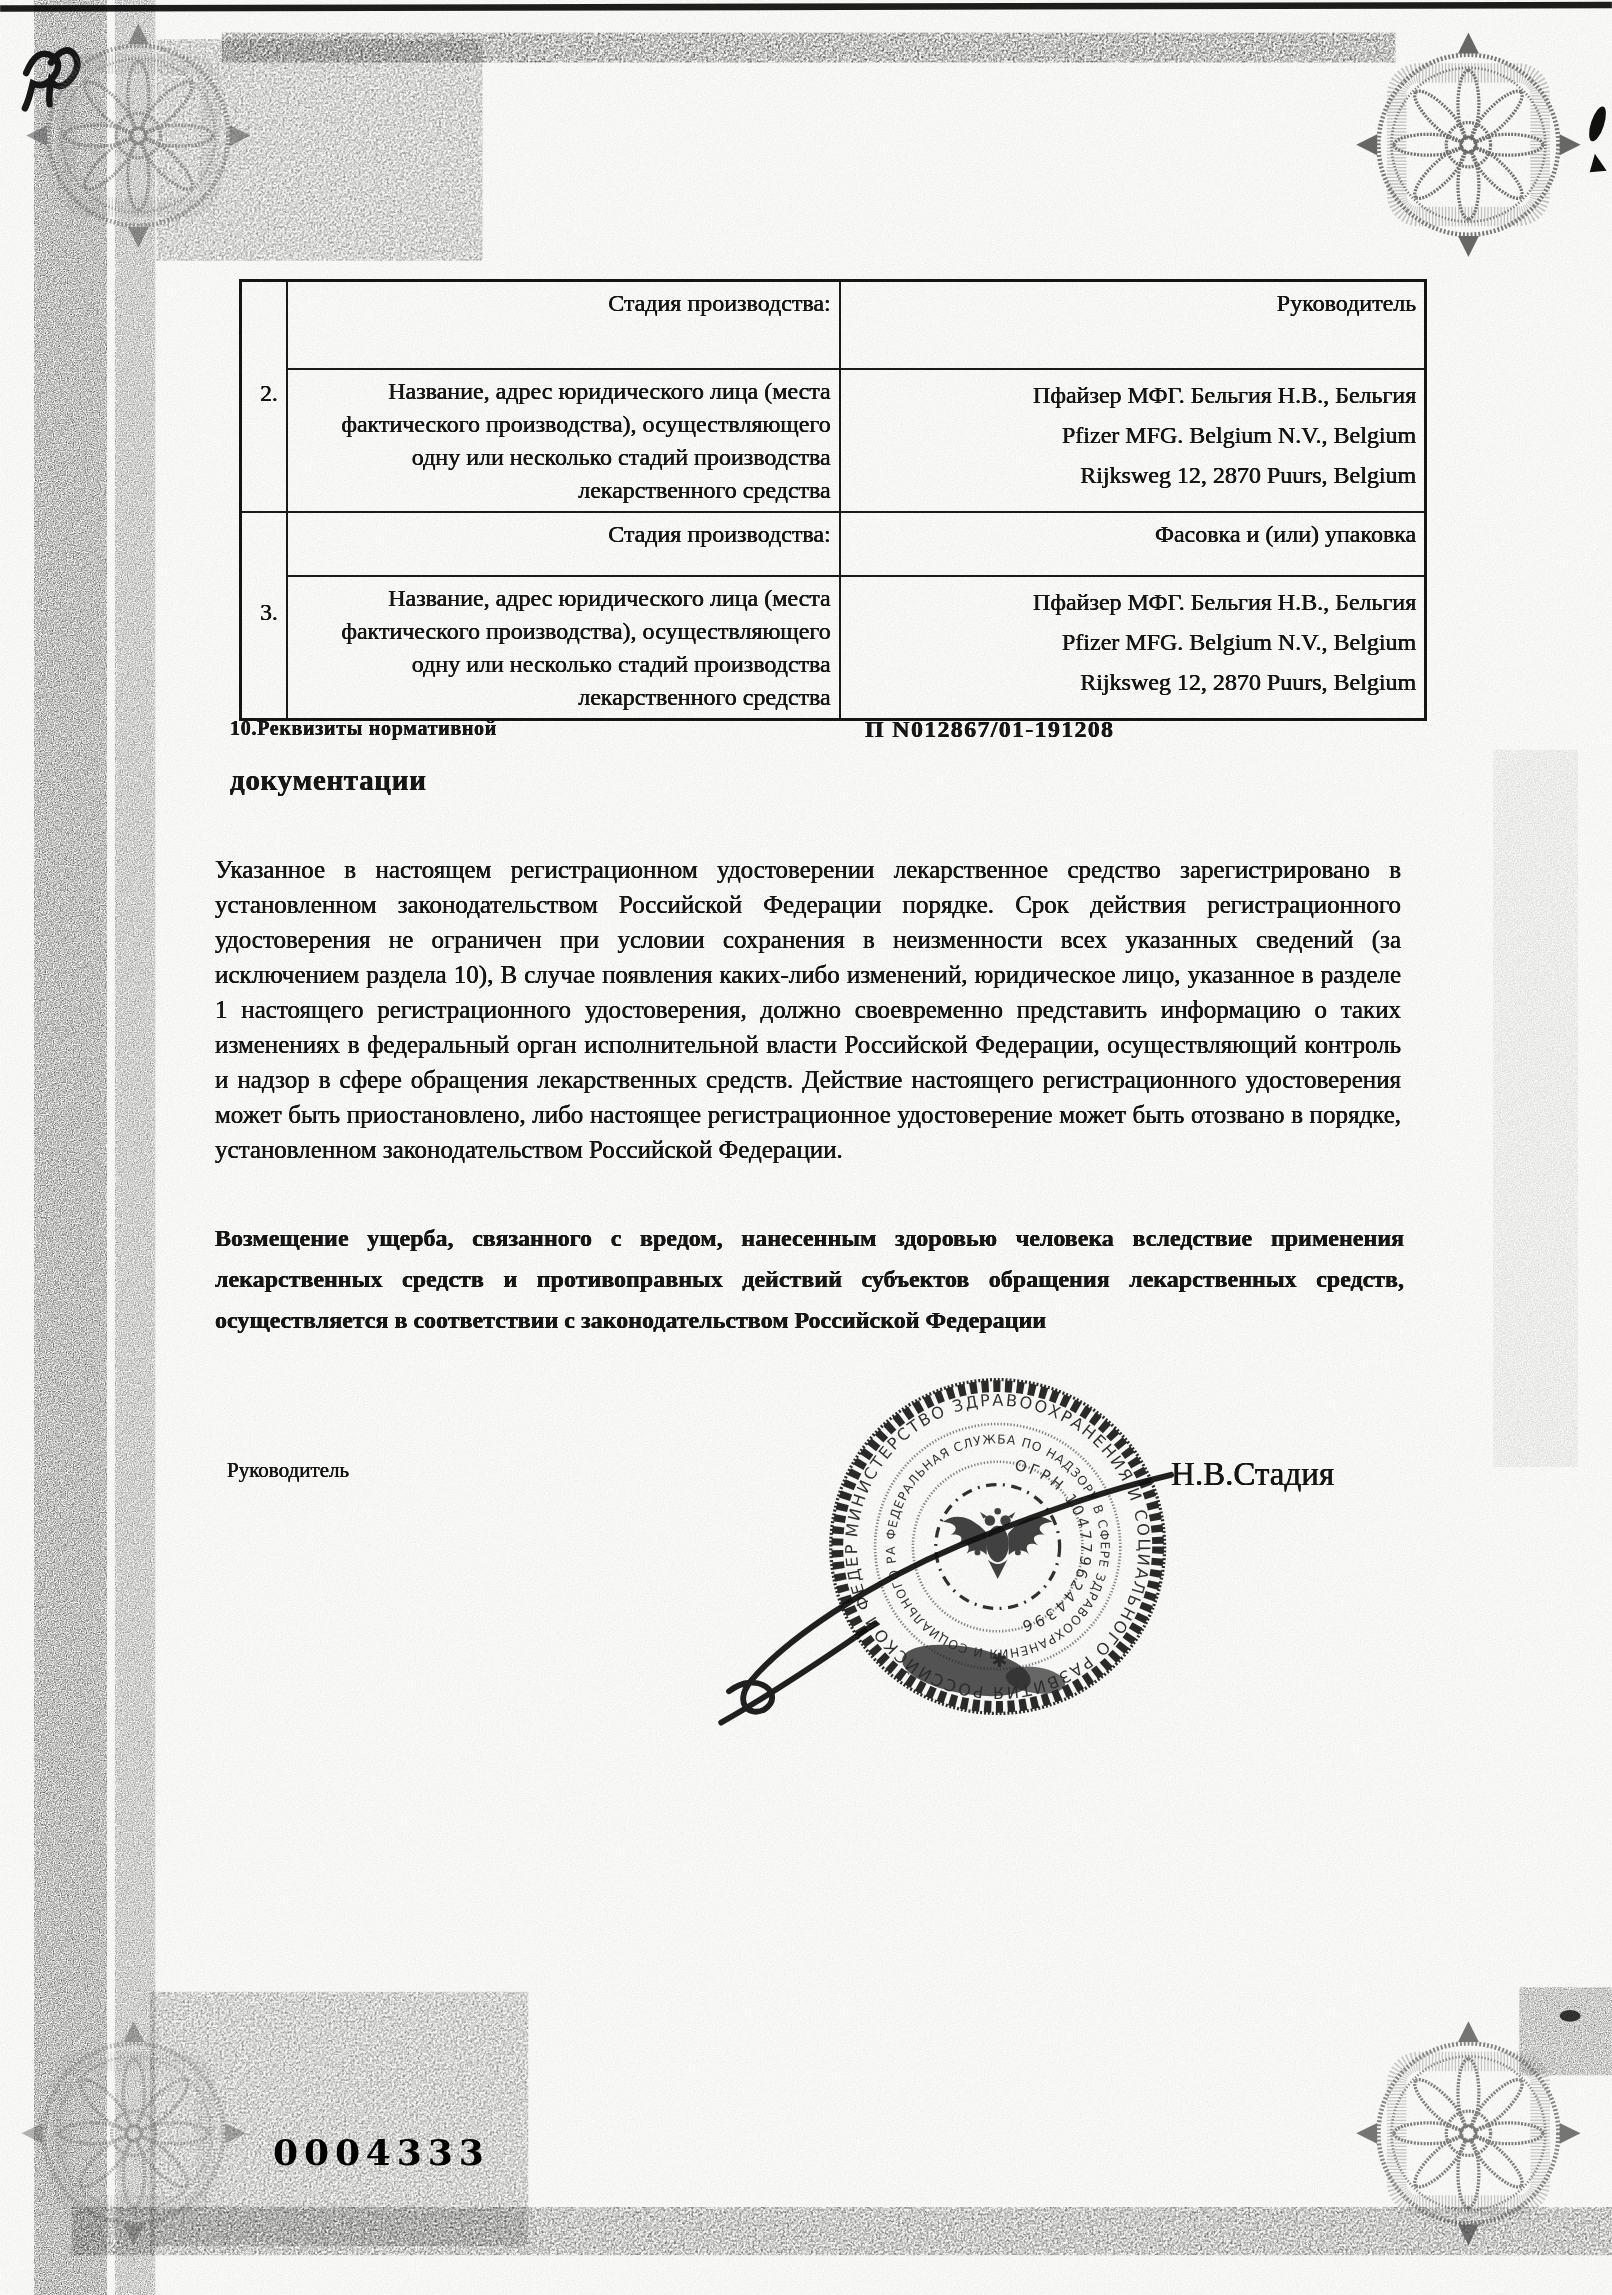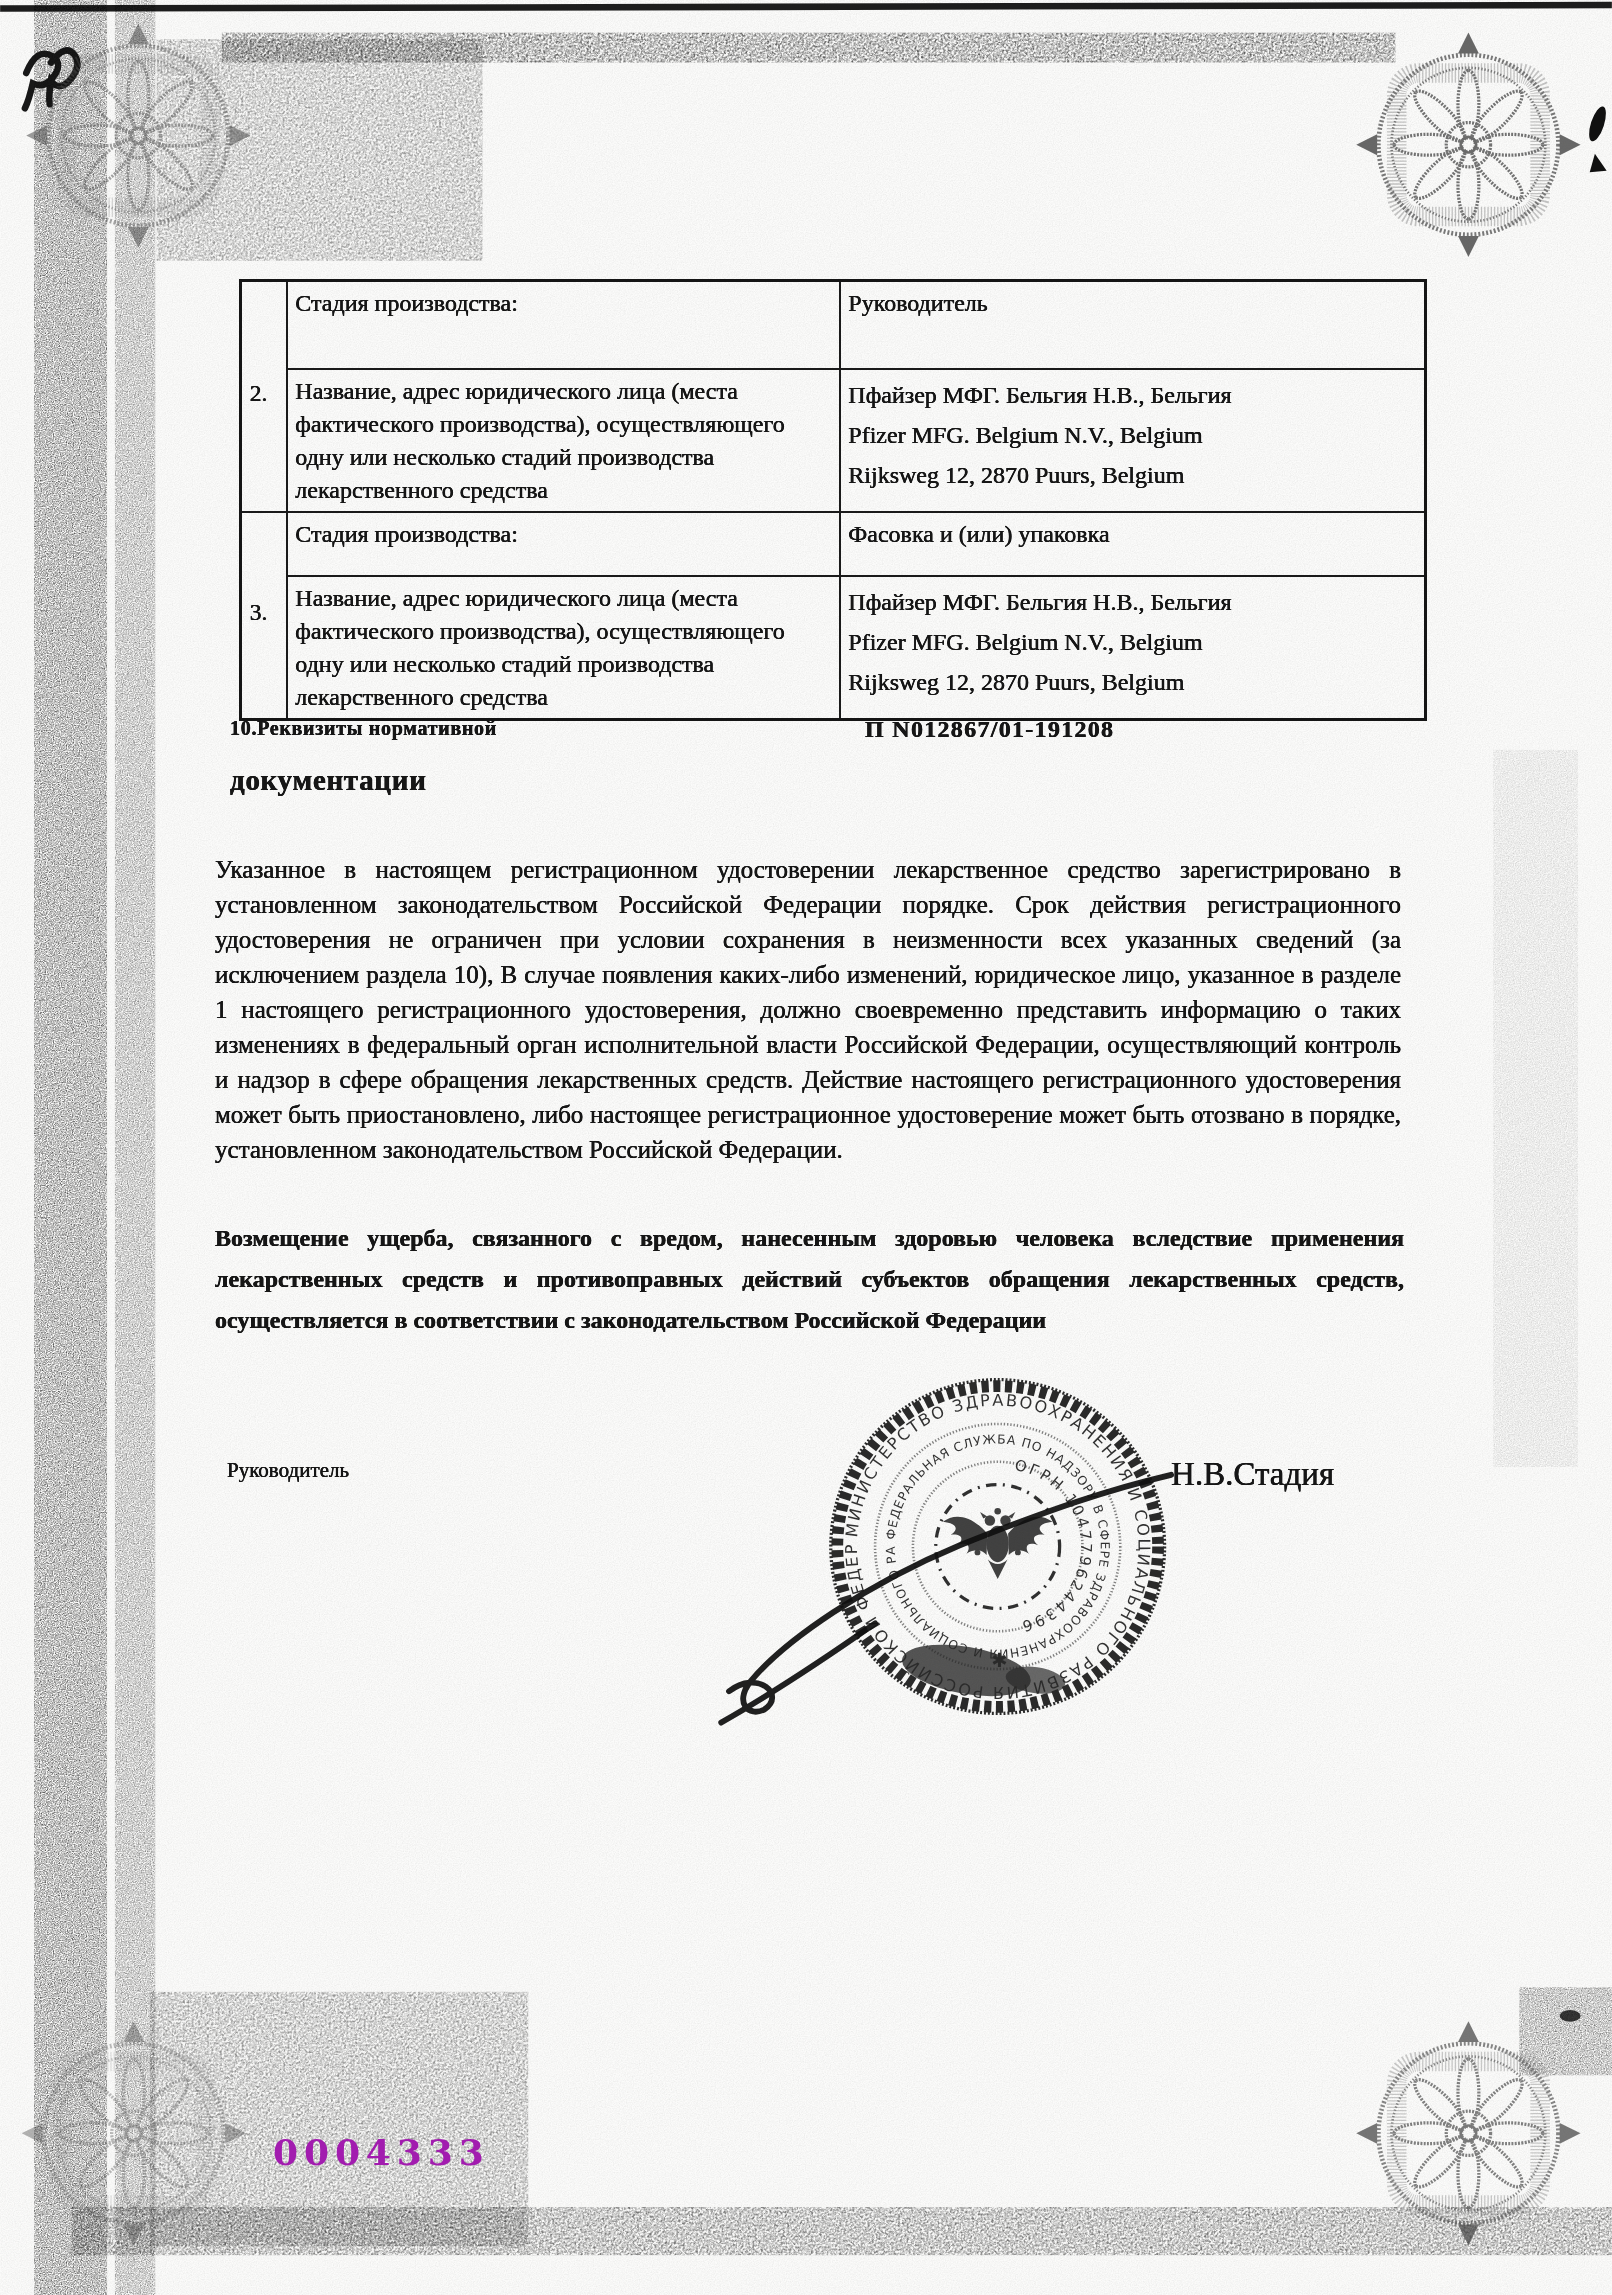--- a/index.html
+++ b/index.html
@@ -14,21 +14,21 @@
   .ink{text-shadow:0.3px 0 0 currentColor,-0.2px 0 0 currentColor;}
 
   
   table.prod{
     position:absolute;left:239px;top:279px;width:1186px;
     border-collapse:collapse;table-layout:fixed;z-index:2;
     font-size:24px;line-height:33px;
   }
   table.prod td{
     border:2.6px solid #1a1a1a;vertical-align:top;
-    padding:5.2px 7.8px 3.9px 7.8px;text-align:left;
+    padding:5.2px 7.8px 3.9px 7.8px;text-align:right;
   }
   table.prod{border:3.9px solid #151515;}
   td.numcell{text-align:center;font-size:23.5px;padding-left:1.3px;padding-right:1.3px;}
   td.numcell.g2{padding-top:95px;}
   td.numcell.g3{padding-top:83px;}
   td.desc{text-align:justify;}
   td.val .vline{display:block;line-height:40px;}
   tr.h-stage td{height:77px;}
   tr.r-name2 td{height:119px;}
   tr.r-stage3 td{height:53px;}
@@ -50,21 +50,21 @@
   }
 
   
   .sig-title{position:absolute;left:227px;top:1458px;font-size:21px;}
   .sig-name{position:absolute;left:1171px;top:1456px;font-size:33px;}
 
   
   .serial{
     position:absolute;left:273px;top:2131px;
     font-family:"DejaVu Serif","Liberation Serif",serif;
-    font-size:36px;font-weight:bold;letter-spacing:5.9px;color:#a21caf;
+    font-size:36px;font-weight:bold;letter-spacing:5.9px;color:#000000;
   }
 </style>
 </head>
 <body>
 
 <div class="page">
 
   <svg class="decor" width="1612" height="2295" viewBox="0 0 2472 3520">
     <defs>
       <filter id="grain" x="-5%" y="-5%" width="110%" height="110%">

